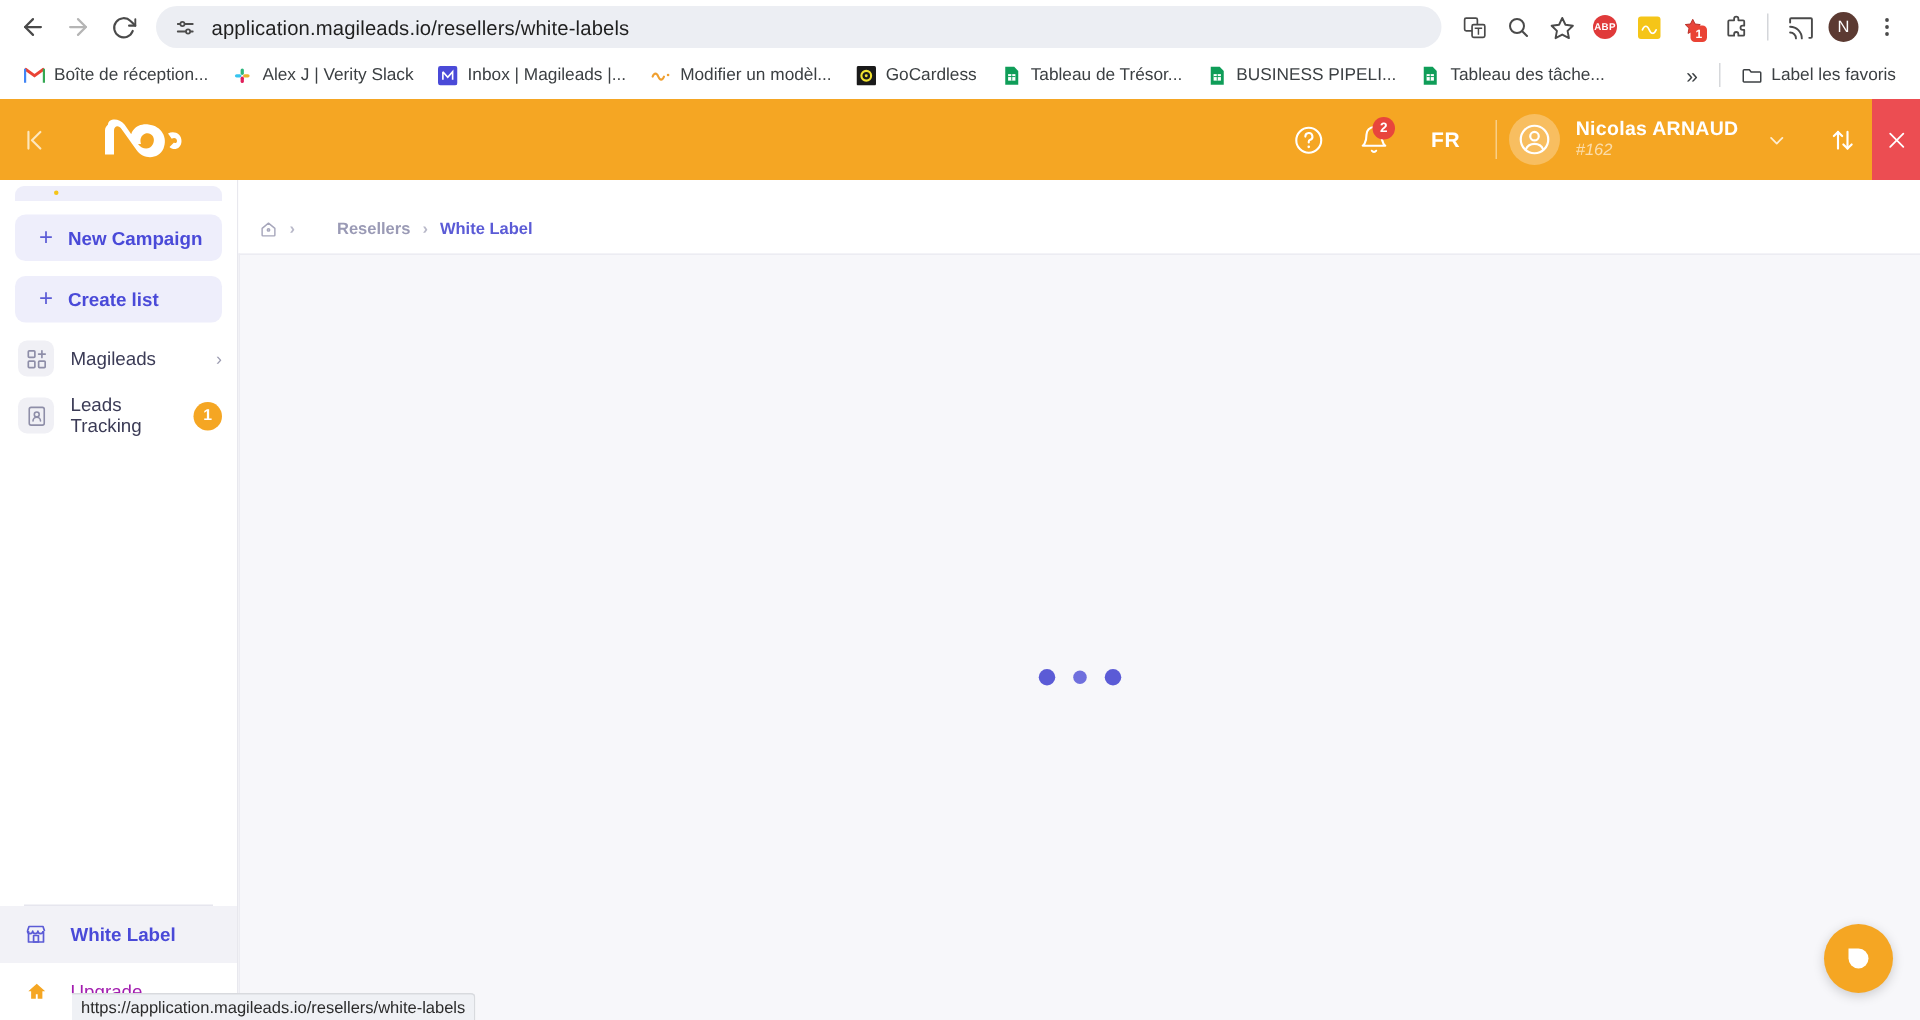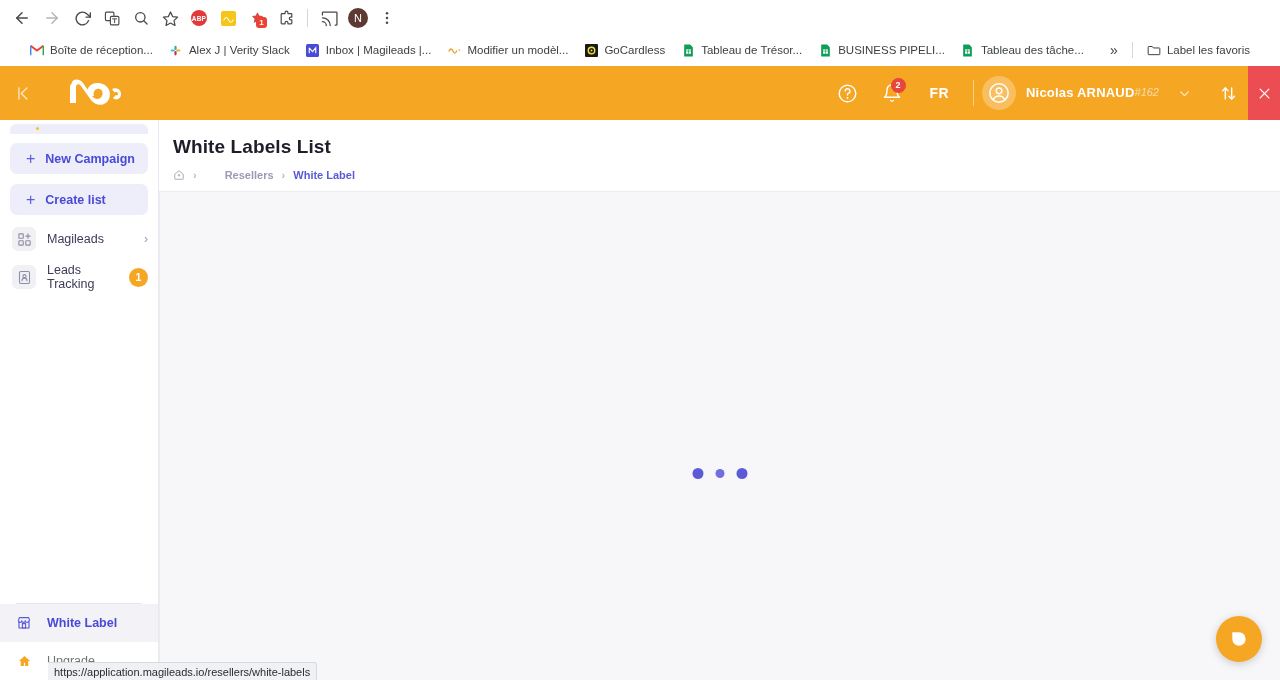--- a/index.html
+++ b/index.html
@@ -65,21 +65,21 @@
   .chrome-divider { width: 1px; height: 18px; background: #d4d6da; margin: 0 6px; }
   .profile-avatar {
     width: 20px; height: 20px; border-radius: 50%;
     background: #5c3a32; color: #fff; font-size: 11px;
     display: flex; align-items: center; justify-content: center;
     font-weight: 500;
   }
   
   .bookmarks {
     height: 28px; display: flex; align-items: center;
-    padding: 0 22px; gap: 0px; font-size: 11.5px; color: #3c4043;
+    padding: 0 8px; gap: 0px; font-size: 11.5px; color: #3c4043;
     position: relative;
   }
   .bm {
     display: flex; align-items: center; gap: 6px;
     padding: 3px 8px; border-radius: 4px; white-space: nowrap;
     max-width: 160px;
   }
   .bm-label { overflow: hidden; text-overflow: ellipsis; white-space: nowrap; }
   .bm-ico { width: 14px; height: 14px; flex: none; display: flex; align-items: center; justify-content: center; }
   .bm-spacer { flex: 1; }
@@ -111,21 +111,21 @@
     color: #ffffff; font-size: 14px; font-weight: bold;
     padding: 0 16px; letter-spacing: .4px;
   }
   .hdr-sep { width: 1px; height: 26px; background: rgba(255,255,255,.45); margin: 0 8px; }
   .user-block { display: flex; align-items: center; gap: 10px; padding-right: 4px; }
   .user-avatar {
     width: 34px; height: 34px; border-radius: 50%;
     background: rgba(255,255,255,.28); display: flex;
     align-items: center; justify-content: center; color: #fff;
   }
-  .user-text { display: flex; flex-direction: row; line-height: 1.15; }
+  .user-text { display: flex; flex-direction: column; line-height: 1.15; }
   .user-name { color: #ffffff; font-size: 13px; font-weight: bold; letter-spacing: .2px; }
   .user-id { color: rgba(255,255,255,.62); font-size: 11px; font-style: italic; }
   .chev { color: rgba(255,255,255,.8); padding: 0 12px 0 8px; display:flex; align-items:center;}
   .sortbtn { width: 40px; height: 54px; display:flex; align-items:center; justify-content:center; color:#fff; }
   .close-red {
     width: 32px; height: 54px; background: #ec4d52;
     display: flex; align-items: center; justify-content: center;
     color: #ffffff;
   }
   
@@ -167,21 +167,21 @@
   .nav-badge {
     min-width: 19px; height: 19px; border-radius: 10px;
     background: #f5a623; color: #fff; font-size: 10.5px;
     font-weight: bold; display: flex; align-items: center;
     justify-content: center; padding: 0 5px;
   }
   .side-spacer { flex: 1; }
   .side-divider { height: 1px; background: #e6e6ee; margin: 0 16px; }
   .upgrade-item {
     height: 38px; display: flex; align-items: center; gap: 11px;
-    padding-left: 12px; font-size: 12.5px; color: #737373;
+    padding-left: 12px; font-size: 12.5px; color: #a21caf;
   }
   
   .main { flex: 1; background: #ffffff; display: flex; flex-direction: column; position: relative; }
   .page-head { padding: 16px 0 10px 14px; background: #ffffff; }
   .page-title { font-size: 19px; font-weight: bold; color: #1d1d2b; letter-spacing: .1px;}
   .breadcrumb { display: flex; align-items: center; gap: 8px; margin-top: 11px; font-size: 11px; font-weight: bold;}
   .bc-home { color: #a6a6bb; display: flex; align-items: center; }
   .bc-sep { color: #b9b9c9; font-size: 11px; }
   .bc-link { color: #9a9ab5; padding-left: 20px; }
   .bc-current { color: #5b5bd6; }
@@ -227,20 +227,31 @@
           <line x1="5" y1="12" x2="19" y2="12"></line>
           <polyline points="12 5 19 12 12 19"></polyline>
         </svg>
     </div>
     <div class="nav-btn">
       <svg width="17" height="17" viewBox="0 0 24 24" fill="none" stroke="currentColor" stroke-width="2" stroke-linecap="round" stroke-linejoin="round">
           <polyline points="23 4 23 10 17 10"></polyline>
           <path d="M20.49 15a9 9 0 1 1-2.12-9.36L23 10"></path>
         </svg>
     </div>
+    <div class="omnibox">
+      <span class="site-icon">
+        <svg width="15" height="15" viewBox="0 0 24 24" fill="none" stroke="currentColor" stroke-width="1.9" stroke-linecap="round">
+            <line x1="4" y1="8" x2="20" y2="8"></line>
+            <line x1="4" y1="16" x2="20" y2="16"></line>
+            <circle cx="9" cy="8" r="2.2" fill="#eceef3"></circle>
+            <circle cx="15" cy="16" r="2.2" fill="#eceef3"></circle>
+          </svg>
+      </span>
+      <span class="url">application.magileads.io/resellers/white-labels</span>
+    </div>
     <div class="tool-icons">
       <div class="tool-icon">
         <svg width="17" height="17" viewBox="0 0 24 24" fill="none" stroke="currentColor" stroke-width="1.6">
             <rect x="2" y="3" width="12" height="12" rx="1.5"></rect>
             <rect x="9" y="9" width="12" height="12" rx="1.5" fill="#fff"></rect>
             <path d="M11.5 12.5h7M15 12.5v6" stroke-width="1.4"></path>
           </svg>
       </div>
       <div class="tool-icon">
         <svg width="16" height="16" viewBox="0 0 24 24" fill="none" stroke="currentColor" stroke-width="2">
@@ -518,21 +529,20 @@
             <path d="M12 3L3 11h3v8h5v-5h2v5h5v-8h3z"></path>
           </svg>
       </span>
       <span>Upgrade</span>
     </div>
 
   </div>
 
   <div class="main">
     <div class="page-head">
-      <div class="page-title">White Labels List</div>
       <div class="breadcrumb">
         <span class="bc-home">
           <svg width="12" height="12" viewBox="0 0 24 24" fill="none" stroke="currentColor" stroke-width="1.9" stroke-linejoin="round">
               <path d="M3.5 10.5L12 3.5l8.5 7v9a1 1 0 0 1-1 1h-15a1 1 0 0 1-1-1z"></path>
               <circle cx="12" cy="12.5" r="1.6"></circle>
             </svg>
         </span>
         <span class="bc-sep">›</span>
         <span class="bc-link">Resellers</span>
         <span class="bc-sep">›</span>

